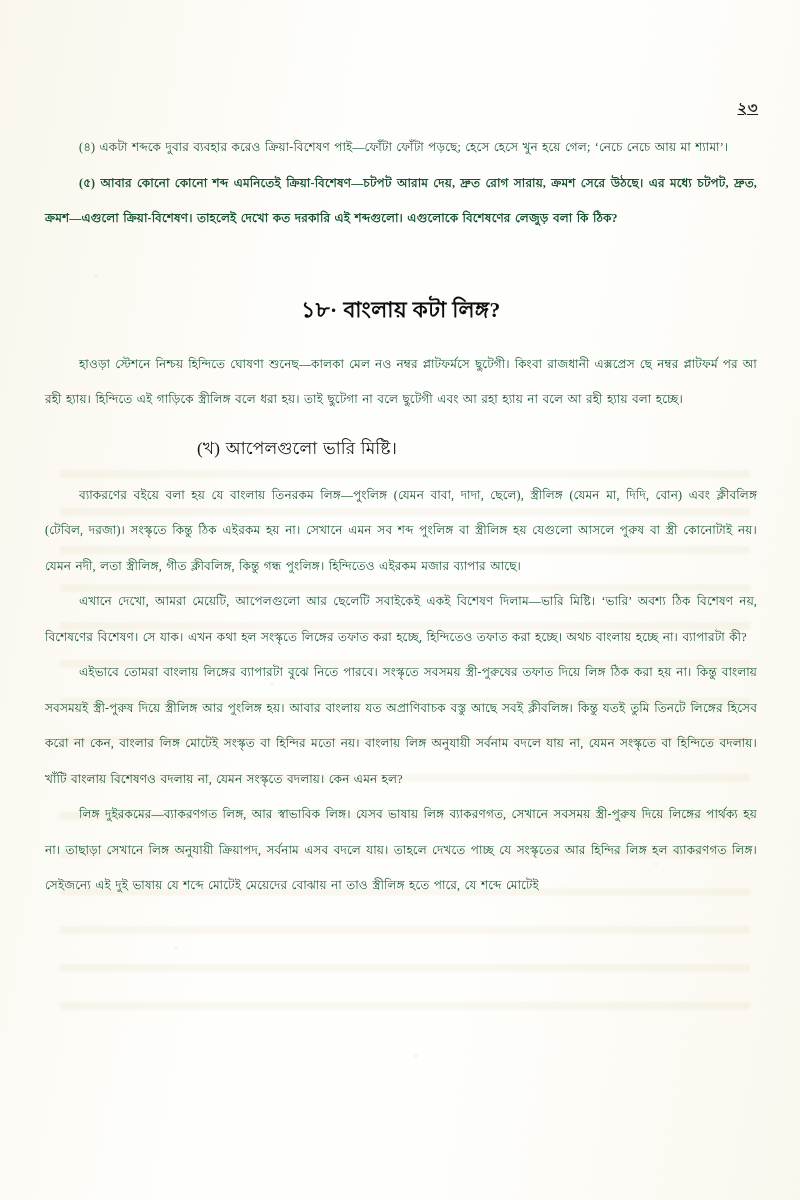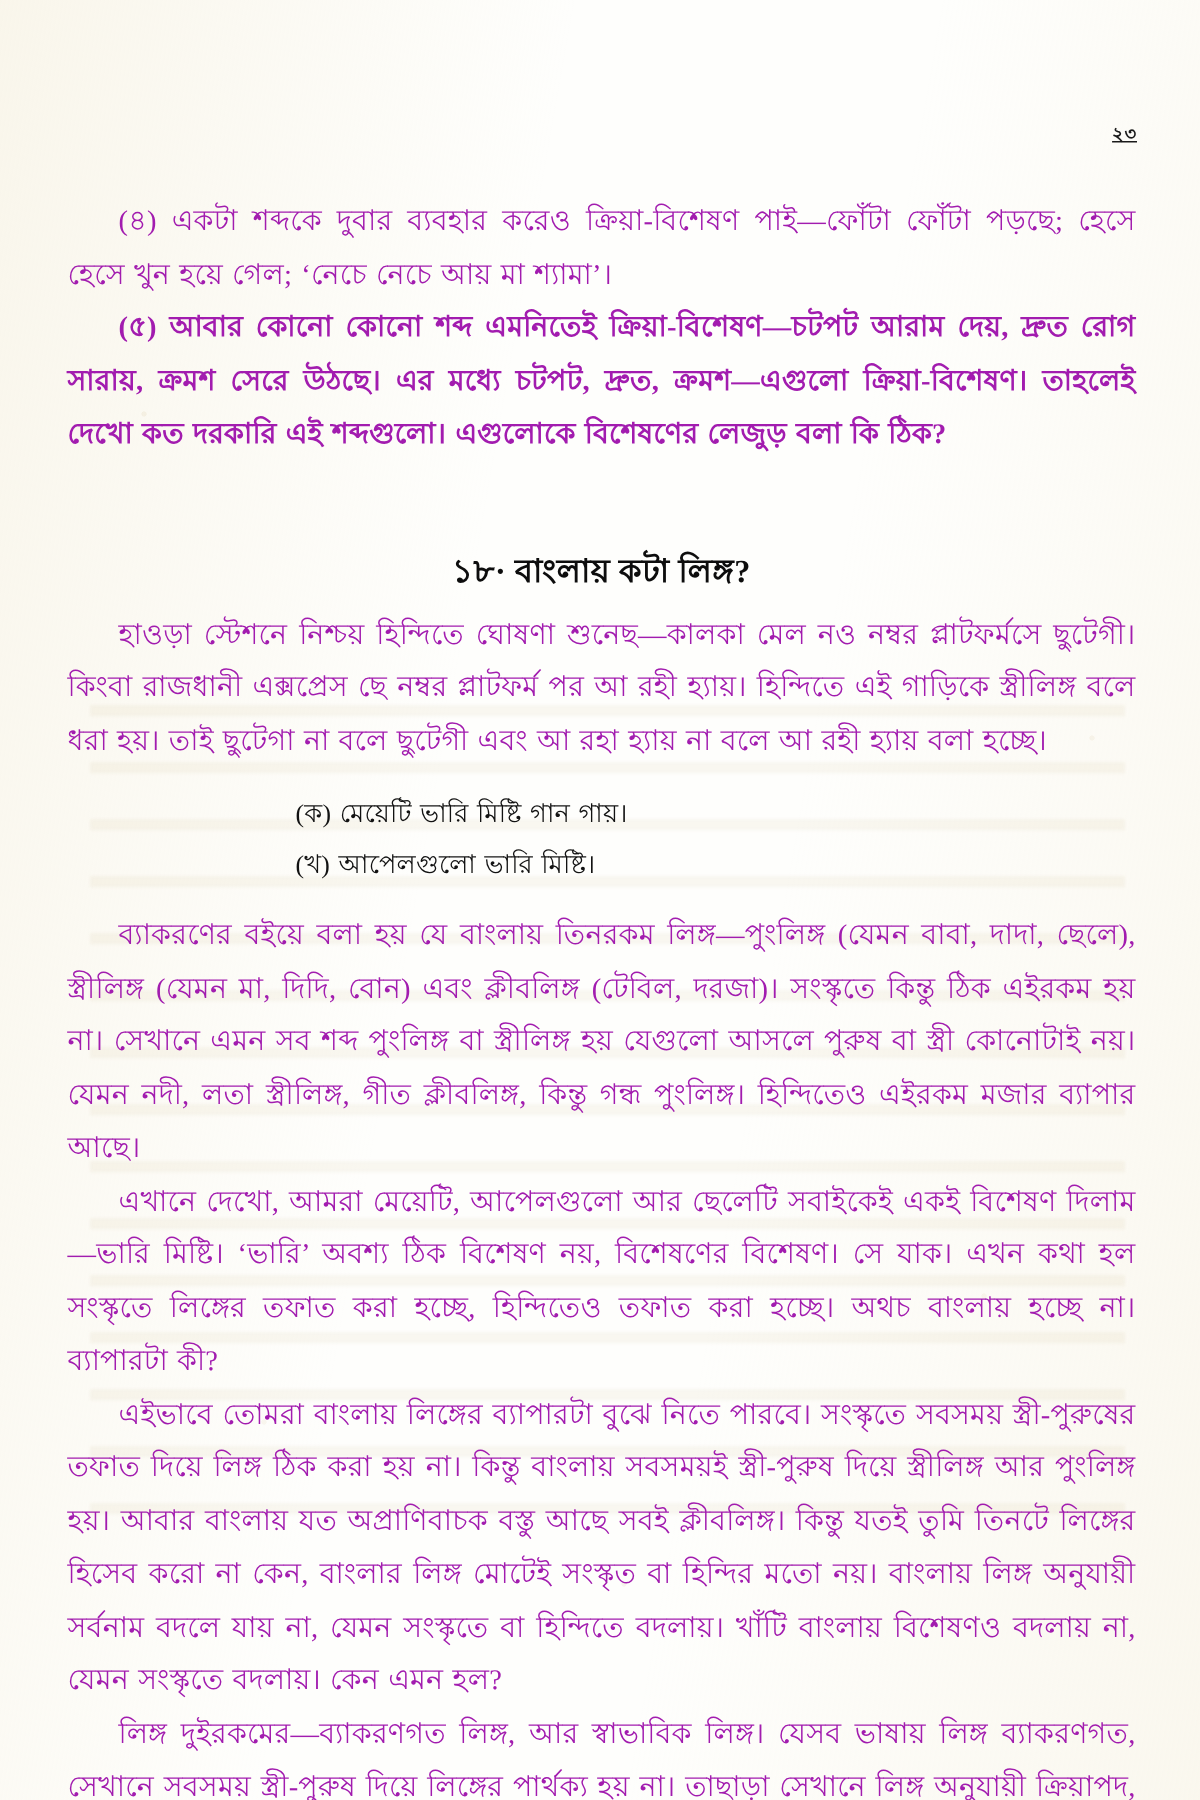--- a/index.html
+++ b/index.html
@@ -58,62 +58,62 @@
     position: relative;
     z-index: 4;
     width: 800px;
     height: 1200px;
     box-sizing: border-box;
   }
 
   .page-number {
     position: absolute;
     right: 42px;
-    top: 80px;
-    font-size: 12px;
+    top: 96px;
+    font-size: 15px;
     font-weight: 700;
     letter-spacing: 0.5px;
     color: #1a1a1a;
     text-decoration: underline;
   }
 
   .content {
     position: absolute;
     left: 45px;
     top: 130px;
     width: 712px;
   }
 
   p.body {
     margin: 0;
     text-align: justify;
     text-justify: inter-word;
-    font-size: 19px;
+    font-size: 12px;
     line-height: 35.5px;
-    color: #a21caf;
+    color: #14532d;
     text-indent: 34px;
     letter-spacing: 0.15px;
     word-spacing: 1.2px;
   }
   p.body.gap-above { }
   p.body.tight { margin-top: 0; font-weight: bold; }
 
   h2.chapter-heading {
     margin: 0;
     text-align: center;
     font-size: 21.5px;
     font-weight: 700;
     line-height: 30px;
     letter-spacing: 0.4px;
     color: #0d0d0d;
   }
 
   .heading-block {
     margin-top: 58px;
-    margin-bottom: 10px;
+    margin-bottom: 22px;
   }
 
   ul.example-list {
     list-style: none;
     margin: 14px 0 12px 0;
     padding: 0 0 0 152px;
   }
   ul.example-list li {
     font-size: 17.1px;
     line-height: 34px;
@@ -139,21 +139,20 @@
     <p class="body tight">(৫) আবার কোনো কোনো শব্দ এমনিতেই ক্রিয়া-বিশেষণ—চটপট আরাম দেয়, দ্রুত রোগ সারায়, ক্রমশ সেরে উঠছে। এর মধ্যে চটপট, দ্রুত, ক্রমশ—এগুলো ক্রিয়া-বিশেষণ। তাহলেই দেখো কত দরকারি এই শব্দগুলো। এগুলোকে বিশেষণের লেজুড় বলা কি ঠিক?</p>
 
     <div class="heading-block">
       <h2 class="chapter-heading">১৮· বাংলায় কটা লিঙ্গ?</h2>
     </div>
 
     <p class="body">হাওড়া স্টেশনে নিশ্চয় হিন্দিতে ঘোষণা শুনেছ—কালকা মেল নও নম্বর প্লাটফর্মসে ছুটেগী। কিংবা রাজধানী এক্সপ্রেস ছে নম্বর প্লাটফর্ম পর আ রহী হ্যায়। হিন্দিতে এই গাড়িকে স্ত্রীলিঙ্গ বলে ধরা হয়। তাই ছুটেগা না বলে ছুটেগী এবং আ রহা হ্যায় না বলে আ রহী হ্যায় বলা হচ্ছে।</p>
 
 
     <ul class="example-list">
-      <li>(ক) মেয়েটি ভারি মিষ্টি গান গায়।</li>
       <li>(খ) আপেলগুলো ভারি মিষ্টি।</li>
     </ul>
 
     <p class="body">ব্যাকরণের বইয়ে বলা হয় যে বাংলায় তিনরকম লিঙ্গ—পুংলিঙ্গ (যেমন বাবা, দাদা, ছেলে), স্ত্রীলিঙ্গ (যেমন মা, দিদি, বোন) এবং ক্লীবলিঙ্গ (টেবিল, দরজা)। সংস্কৃতে কিন্তু ঠিক এইরকম হয় না। সেখানে এমন সব শব্দ পুংলিঙ্গ বা স্ত্রীলিঙ্গ হয় যেগুলো আসলে পুরুষ বা স্ত্রী কোনোটাই নয়। যেমন নদী, লতা স্ত্রীলিঙ্গ, গীত ক্লীবলিঙ্গ, কিন্তু গন্ধ পুংলিঙ্গ। হিন্দিতেও এইরকম মজার ব্যাপার আছে।</p>
 
     <p class="body">এখানে দেখো, আমরা মেয়েটি, আপেলগুলো আর ছেলেটি সবাইকেই একই বিশেষণ দিলাম—ভারি মিষ্টি। ‘ভারি’ অবশ্য ঠিক বিশেষণ নয়, বিশেষণের বিশেষণ। সে যাক। এখন কথা হল সংস্কৃতে লিঙ্গের তফাত করা হচ্ছে, হিন্দিতেও তফাত করা হচ্ছে। অথচ বাংলায় হচ্ছে না। ব্যাপারটা কী?</p>
 
     <p class="body gap-above">এইভাবে তোমরা বাংলায় লিঙ্গের ব্যাপারটা বুঝে নিতে পারবে। সংস্কৃতে সবসময় স্ত্রী-পুরুষের তফাত দিয়ে লিঙ্গ ঠিক করা হয় না। কিন্তু বাংলায় সবসময়ই স্ত্রী-পুরুষ দিয়ে স্ত্রীলিঙ্গ আর পুংলিঙ্গ হয়। আবার বাংলায় যত অপ্রাণিবাচক বস্তু আছে সবই ক্লীবলিঙ্গ। কিন্তু যতই তুমি তিনটে লিঙ্গের হিসেব করো না কেন, বাংলার লিঙ্গ মোটেই সংস্কৃত বা হিন্দির মতো নয়। বাংলায় লিঙ্গ অনুযায়ী সর্বনাম বদলে যায় না, যেমন সংস্কৃতে বা হিন্দিতে বদলায়। খাঁটি বাংলায় বিশেষণও বদলায় না, যেমন সংস্কৃতে বদলায়। কেন এমন হল?</p>
 
     <p class="body gap-above">লিঙ্গ দুইরকমের—ব্যাকরণগত লিঙ্গ, আর স্বাভাবিক লিঙ্গ। যেসব ভাষায় লিঙ্গ ব্যাকরণগত, সেখানে সবসময় স্ত্রী-পুরুষ দিয়ে লিঙ্গের পার্থক্য হয় না। তাছাড়া সেখানে লিঙ্গ অনুযায়ী ক্রিয়াপদ, সর্বনাম এসব বদলে যায়। তাহলে দেখতে পাচ্ছ যে সংস্কৃতের আর হিন্দির লিঙ্গ হল ব্যাকরণগত লিঙ্গ। সেইজন্যে এই দুই ভাষায় যে শব্দে মোটেই মেয়েদের বোঝায় না তাও স্ত্রীলিঙ্গ হতে পারে, যে শব্দে মোটেই</p>

